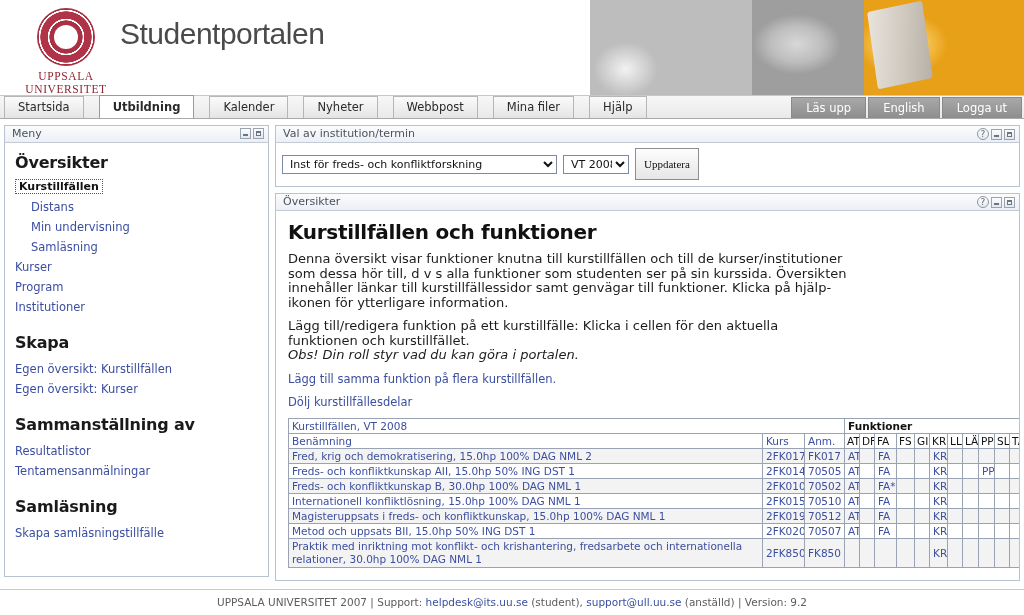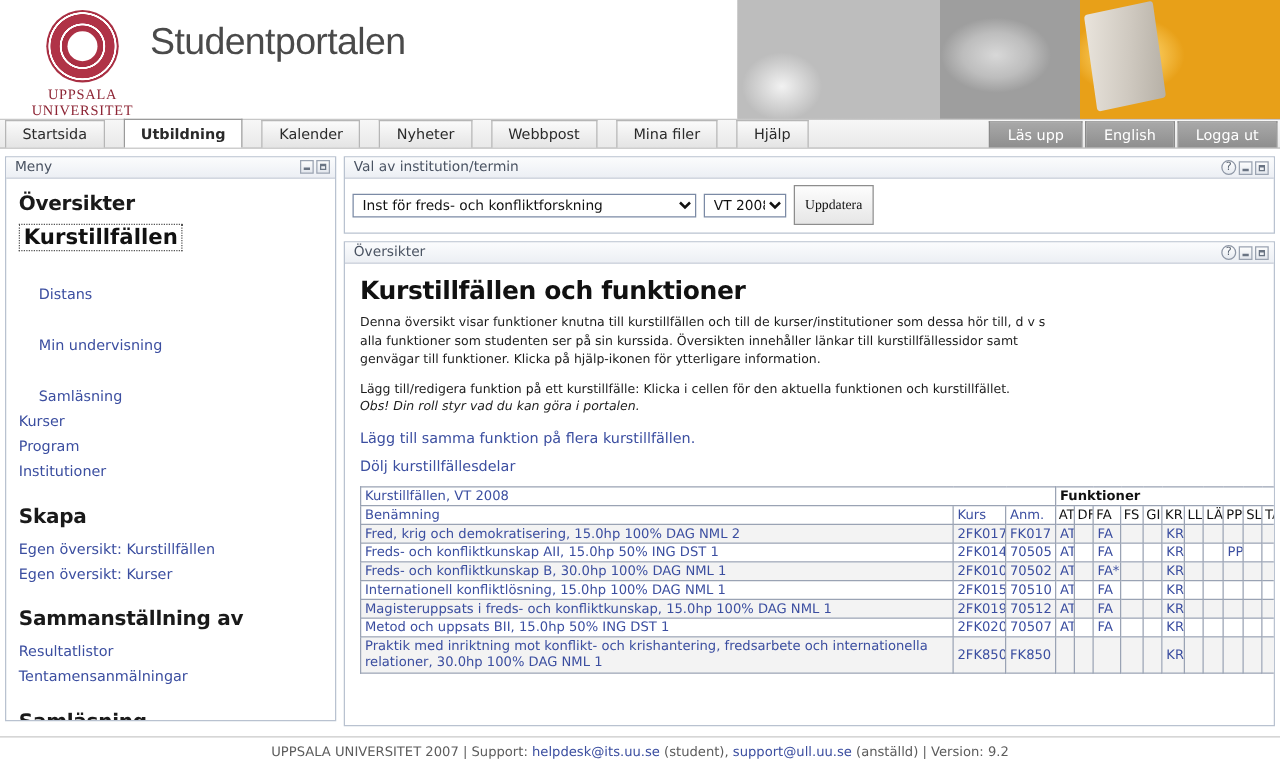--- a/index.html
+++ b/index.html
@@ -214,24 +214,24 @@
   }
   .side-h.second { margin-top: 16px; }
   .side-link {
     display: block;
     color: #3b4ea0;
     font-size: 11.5px;
     text-decoration: none;
     line-height: 20px;
     cursor: pointer;
   }
-  .side-link.indent { padding-left: 16px; margin-top: 21px; }
+  .side-link.indent { padding-left: 16px; }
   .side-current {
     display: inline-block;
-    font-size: 17px;
+    font-size: 11px;
     font-weight: bold;
     color: #111;
     border: 1px dotted #555;
     padding: 0px 3px;
     margin-bottom: 3px;
     cursor: pointer;
   }
 
   
   .content {
@@ -280,21 +280,21 @@
     flex: 1 1 auto;
   }
   h1.page-title {
     font-size: 20px;
     font-weight: bold;
     color: #111;
     margin: 0 0 8px 0;
     letter-spacing: -0.3px;
   }
   p.intro {
-    font-size: 10px;
+    font-size: 13px;
     line-height: 14.5px;
     color: #1c1c1c;
     margin: 0 0 9px 0;
     max-width: 560px;
   }
   p.intro .ital { font-style: italic; }
   a.body-link {
     color: #3b4ea0;
     font-size: 11.5px;
     text-decoration: none;

